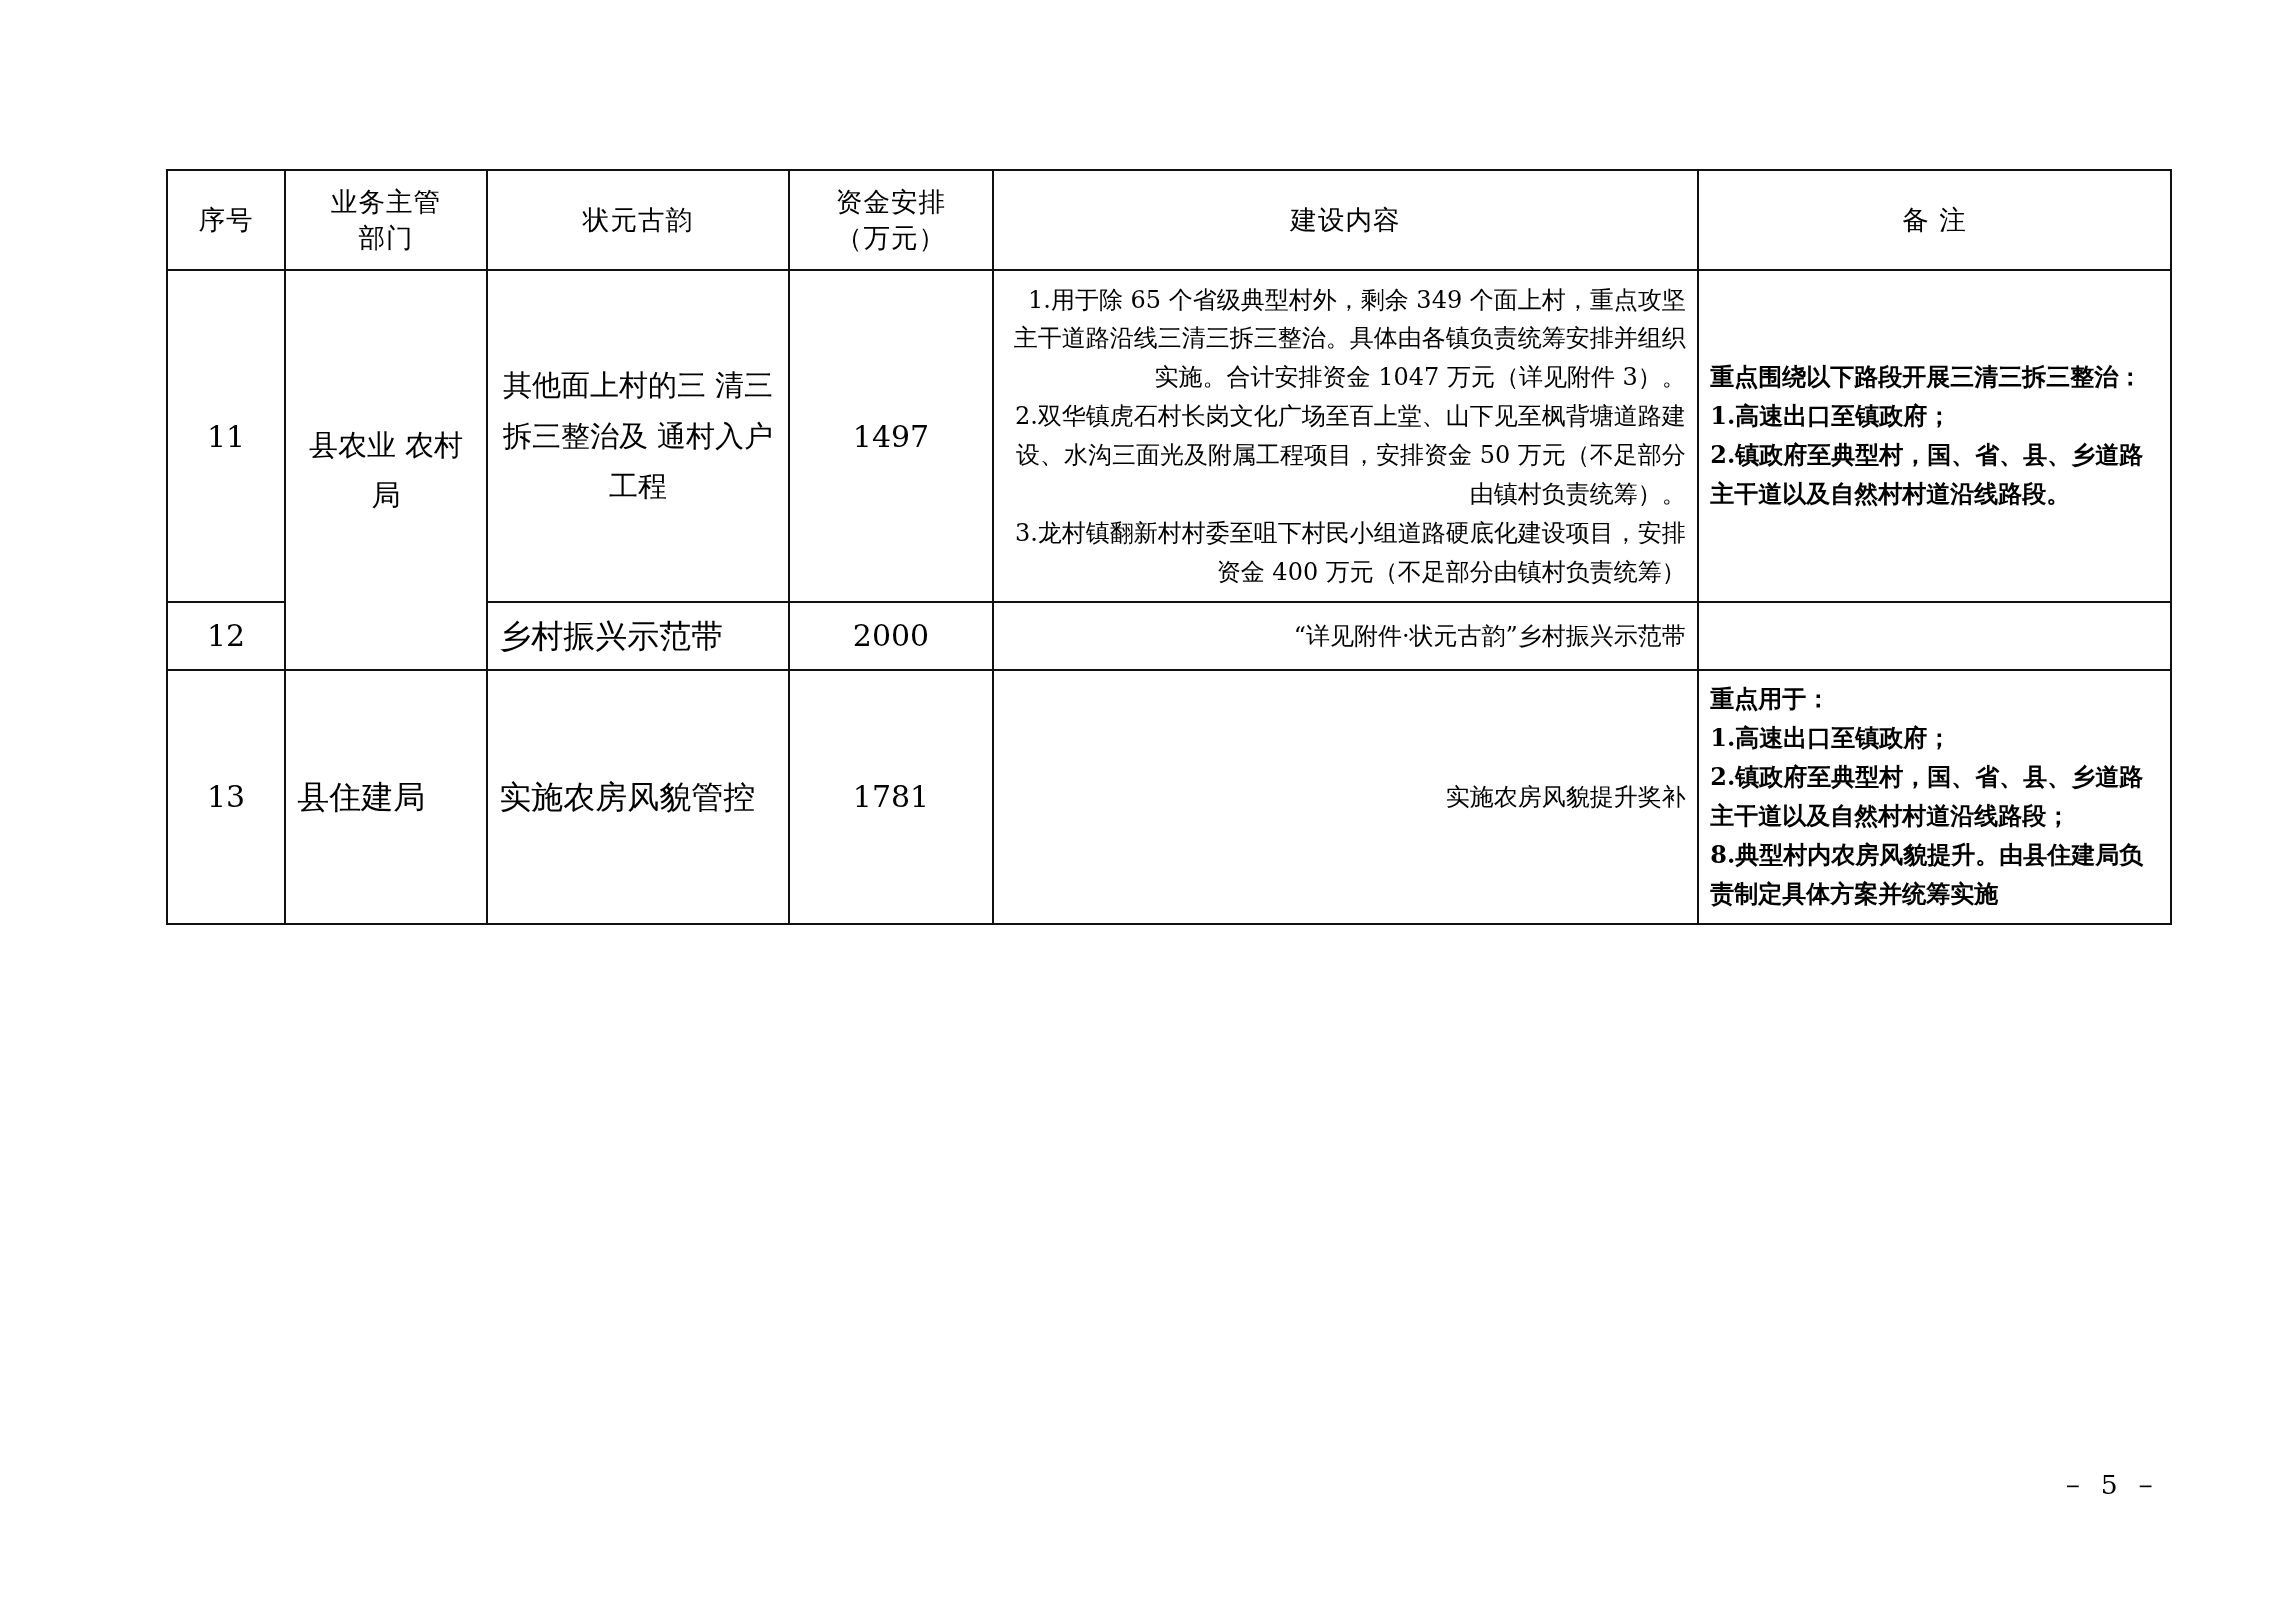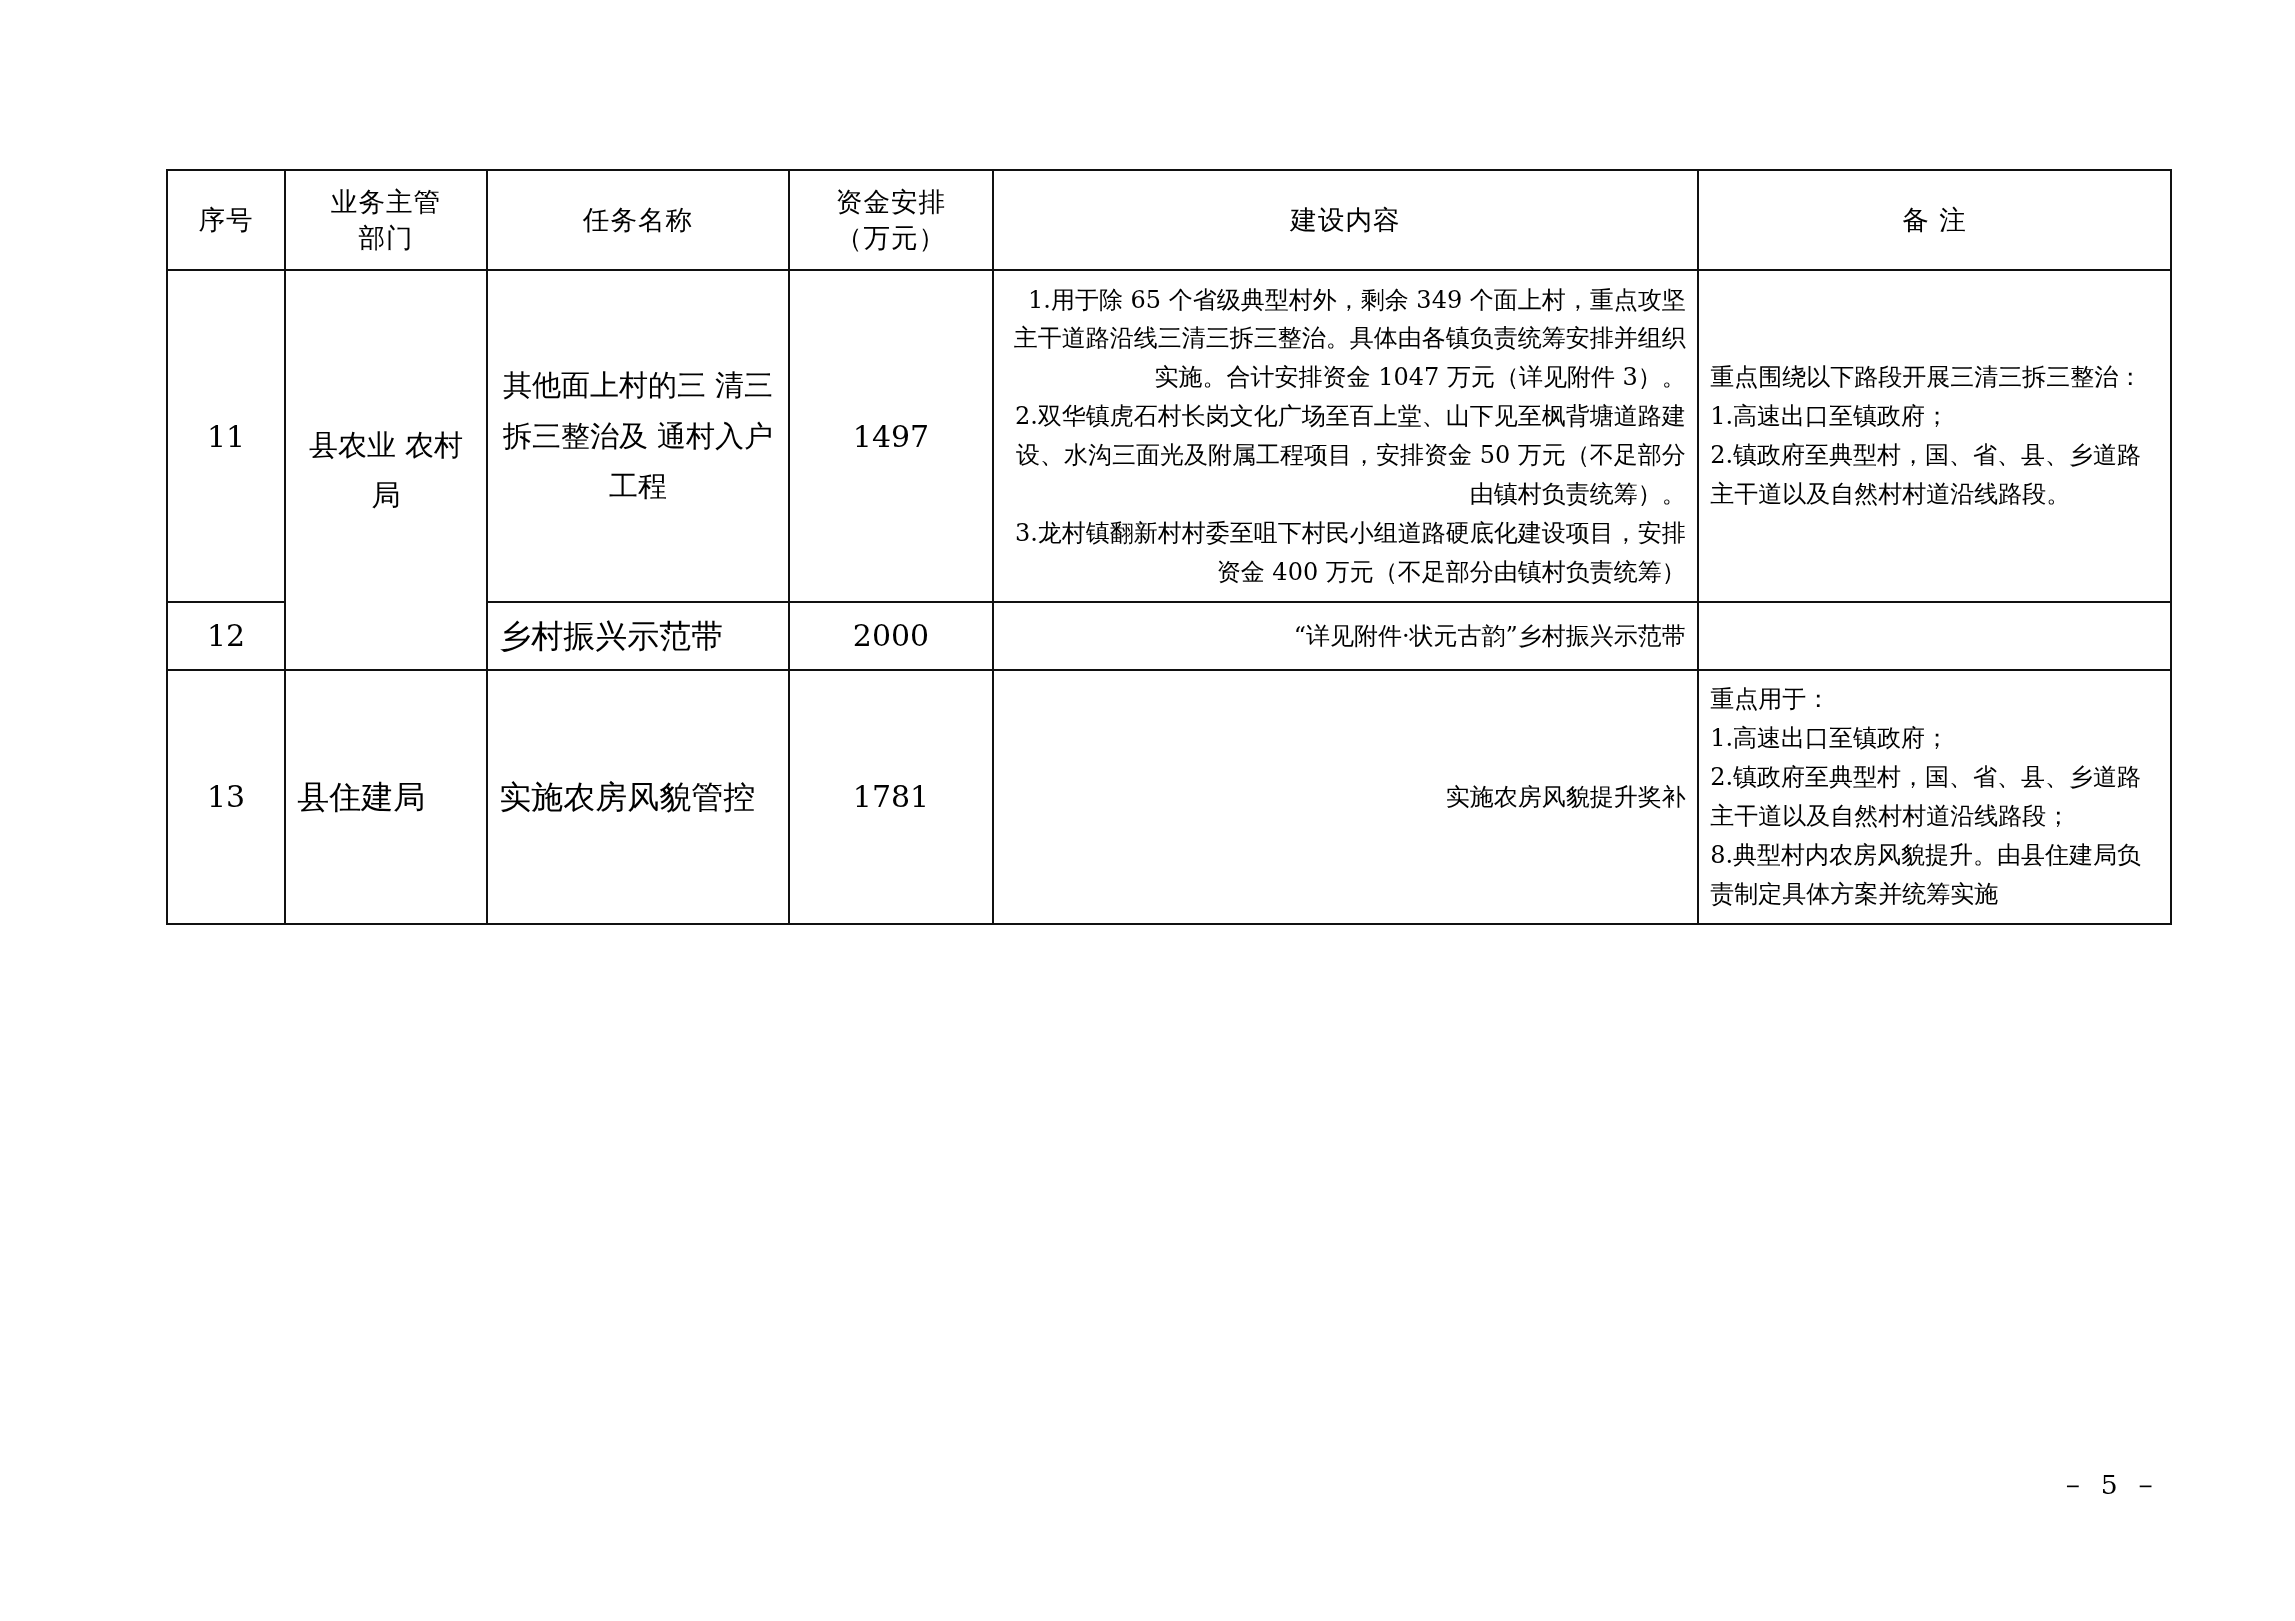--- a/index.html
+++ b/index.html
@@ -77,20 +77,21 @@
     margin: 0;
     text-indent: 0;
   }
   .note-text {
     text-align: left;
     font-size: 24px;
     line-height: 1.62;
   }
   .note-text p {
     margin: 0;
+    font-weight: bold;
   }
   .page-number {
     position: absolute;
     right: 153px;
     top: 1467px;
     font-size: 26.6px;
     letter-spacing: 3.1px;
     text-align: right;
   }
 </style>
@@ -108,21 +109,21 @@
       <col class="col-body">
       <col class="col-note">
     </colgroup>
     <thead>
       <tr class="hdr">
         <td>序号</td>
         <td>
           <span class="two-line">业务主管</span>
           <span class="two-line">部门</span>
         </td>
-        <td>任务名称</td>
+        <td>状元古韵</td>
         <td>
           <span class="two-line">资金安排</span>
           <span class="two-line">（万元）</span>
         </td>
         <td>建设内容</td>
         <td>备  注</td>
       </tr>
     </thead>
     <tbody>
       <tr>

